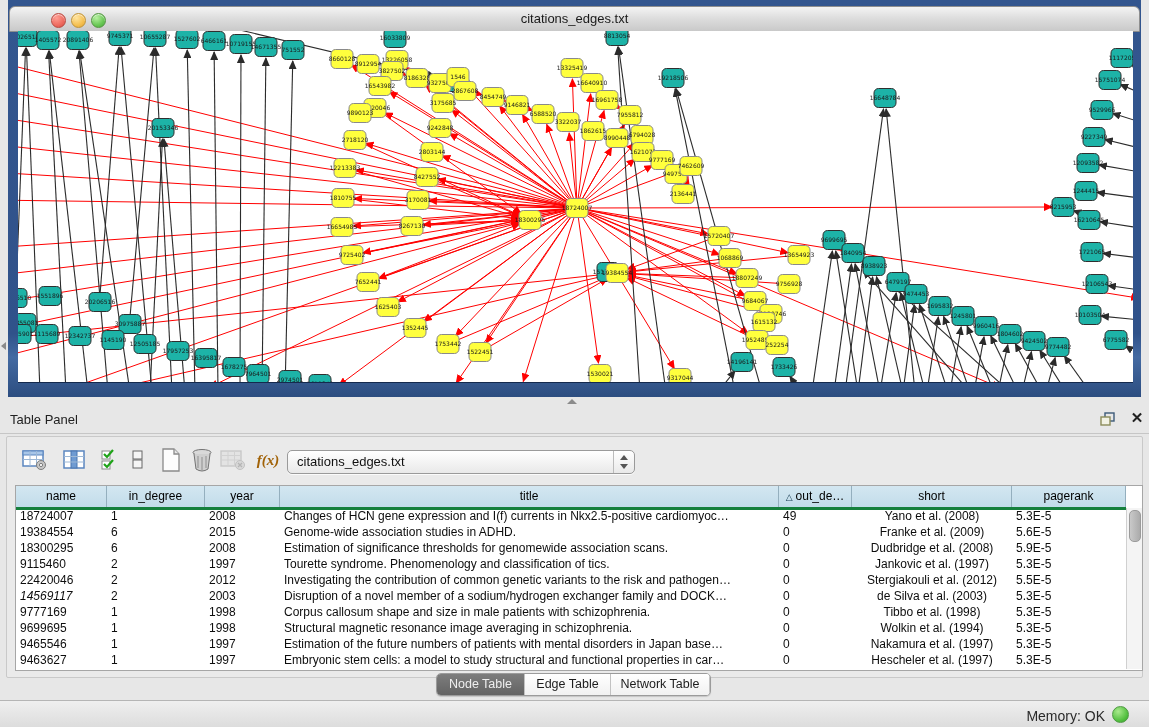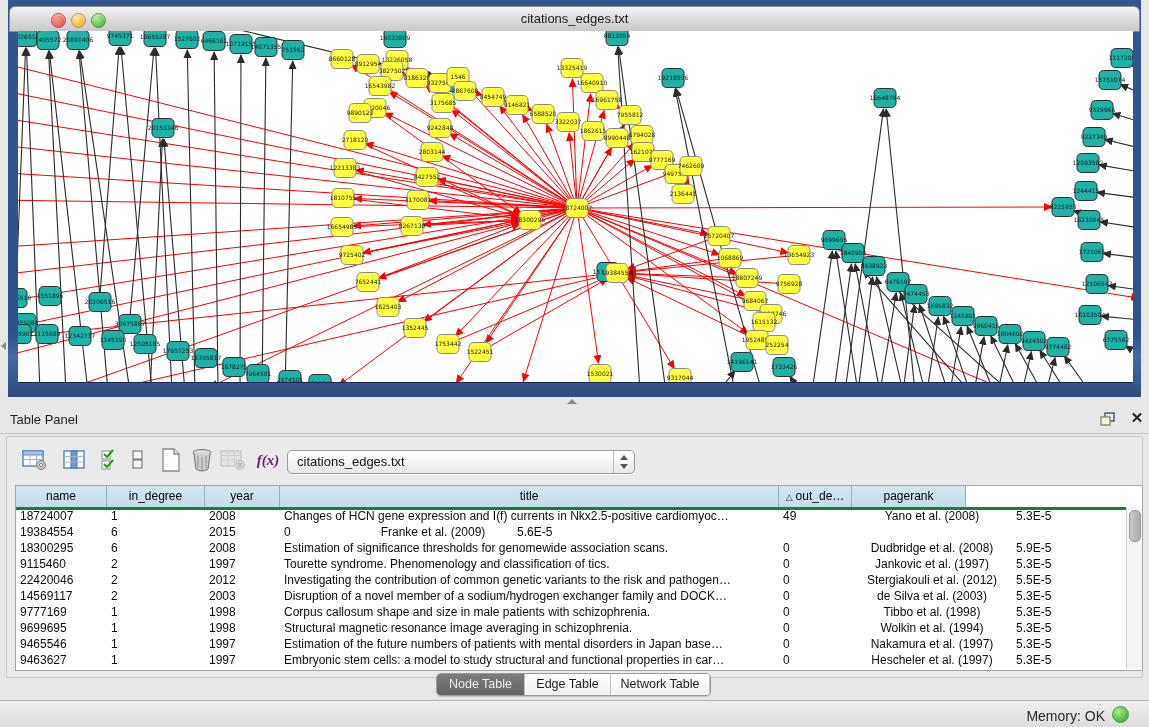--- a/index.html
+++ b/index.html
@@ -29,21 +29,21 @@
   .table-panel{position:absolute;left:0;top:405px;width:1149px;height:295px;background:#e7e7e7;}
   .panel-title{position:absolute;left:10px;top:7px;font-size:13px;color:#222;}
   .panel-hdr-line{position:absolute;left:0;top:28px;width:1149px;border-top:1px solid #c6c6c6;}
   .float-btn{position:absolute;left:1099px;top:6px;width:18px;height:16px;cursor:default;}
   .close-btn{position:absolute;left:1128px;top:4px;width:18px;height:18px;font-size:15px;font-weight:bold;color:#222;text-align:center;line-height:18px;}
   .panel-body{position:absolute;left:6px;top:31px;width:1135px;height:240px;background:#eaeaea;
     border:1px solid #c9c9c9;border-radius:2px;}
 
   
   .tb-icon{position:absolute;top:9px;height:28px;display:flex;align-items:center;justify-content:center;}
-  .fx{font-family:"Liberation Serif",serif;font-style:italic;font-weight:bold;font-size:15px;color:#701a75;}
+  .fx{font-family:"Liberation Serif",serif;font-style:italic;font-weight:bold;font-size:15px;color:#a16207;}
   .combo{position:absolute;left:280px;top:13px;width:346px;height:22px;border:1px solid #9a9a9a;border-radius:5px;
     background:linear-gradient(180deg,#ffffff,#e9e9e9);box-shadow:0 1px 0 rgba(255,255,255,.8);}
   .combo-label{position:absolute;left:9px;top:3px;font-size:13px;color:#111;}
   .combo-step{position:absolute;right:0;top:0;width:20px;height:100%;border-left:1px solid #bbb;}
   .combo-step .up{position:absolute;left:6px;top:4px;width:0;height:0;border-left:4px solid transparent;border-right:4px solid transparent;border-bottom:5px solid #555;}
   .combo-step .dn{position:absolute;left:6px;bottom:4px;width:0;height:0;border-left:4px solid transparent;border-right:4px solid transparent;border-top:5px solid #555;}
 
   
   .tbl{position:absolute;left:8px;top:48px;width:1126px;height:184px;background:#fff;border:1px solid #a6a6a6;}
   .tbl-hdr{position:absolute;left:0;top:0;height:21px;width:1110px;display:flex;border-bottom:3px solid #15803d;}
@@ -798,36 +798,38 @@
         </span>
       </div>
 
       <div class="tbl">
         <div class="tbl-hdr" id="tbl-hdr">
             <div class="th" style="width: 91px;">name</div>
             <div class="th" style="width: 98px;">in_degree</div>
             <div class="th" style="width: 75px;">year</div>
             <div class="th" style="width: 499px;">title</div>
             <div class="th" style="width: 73px;"><span class="sort-tri">△</span>out_de…</div>
+            <div class="th" style="width: 160px;">short</div>
             <div class="th" style="width: 114px;">pagerank</div>
           </div>
         <div class="tbl-body" id="tbl-body">
             <div class="tr">
               <div class="td" style="width: 91px;">18724007</div>
               <div class="td" style="width: 98px;">1</div>
               <div class="td" style="width: 75px;">2008</div>
               <div class="td" style="width: 499px;">Changes of HCN gene expression and I(f) currents in Nkx2.5-positive cardiomyoc…</div>
               <div class="td" style="width: 73px;">49</div>
               <div class="td c" style="width: 160px;">Yano et al. (2008)</div>
               <div class="td" style="width: 114px;">5.3E-5</div>
             </div>
             <div class="tr">
               <div class="td" style="width: 91px;">19384554</div>
               <div class="td" style="width: 98px;">6</div>
               <div class="td" style="width: 75px;">2015</div>
+              <div class="td" style="width: 499px;">Genome-wide association studies in ADHD.</div>
               <div class="td" style="width: 73px;">0</div>
               <div class="td c" style="width: 160px;">Franke et al. (2009)</div>
               <div class="td" style="width: 114px;">5.6E-5</div>
             </div>
             <div class="tr">
               <div class="td" style="width: 91px;">18300295</div>
               <div class="td" style="width: 98px;">6</div>
               <div class="td" style="width: 75px;">2008</div>
               <div class="td" style="width: 499px;">Estimation of significance thresholds for genomewide association scans.</div>
               <div class="td" style="width: 73px;">0</div>
@@ -846,21 +848,21 @@
             <div class="tr">
               <div class="td" style="width: 91px;">22420046</div>
               <div class="td" style="width: 98px;">2</div>
               <div class="td" style="width: 75px;">2012</div>
               <div class="td" style="width: 499px;">Investigating the contribution of common genetic variants to the risk and pathogen…</div>
               <div class="td" style="width: 73px;">0</div>
               <div class="td c" style="width: 160px;">Stergiakouli et al. (2012)</div>
               <div class="td" style="width: 114px;">5.5E-5</div>
             </div>
             <div class="tr">
-              <div class="td" style="width: 91px;">14569117</div>
+              <div class="td" style="width: 91px; font-style: italic;">14569117</div>
               <div class="td" style="width: 98px;">2</div>
               <div class="td" style="width: 75px;">2003</div>
               <div class="td" style="width: 499px;">Disruption of a novel member of a sodium/hydrogen exchanger family and DOCK…</div>
               <div class="td" style="width: 73px;">0</div>
               <div class="td c" style="width: 160px;">de Silva et al. (2003)</div>
               <div class="td" style="width: 114px;">5.3E-5</div>
             </div>
             <div class="tr">
               <div class="td" style="width: 91px;">9777169</div>
               <div class="td" style="width: 98px;">1</div>

